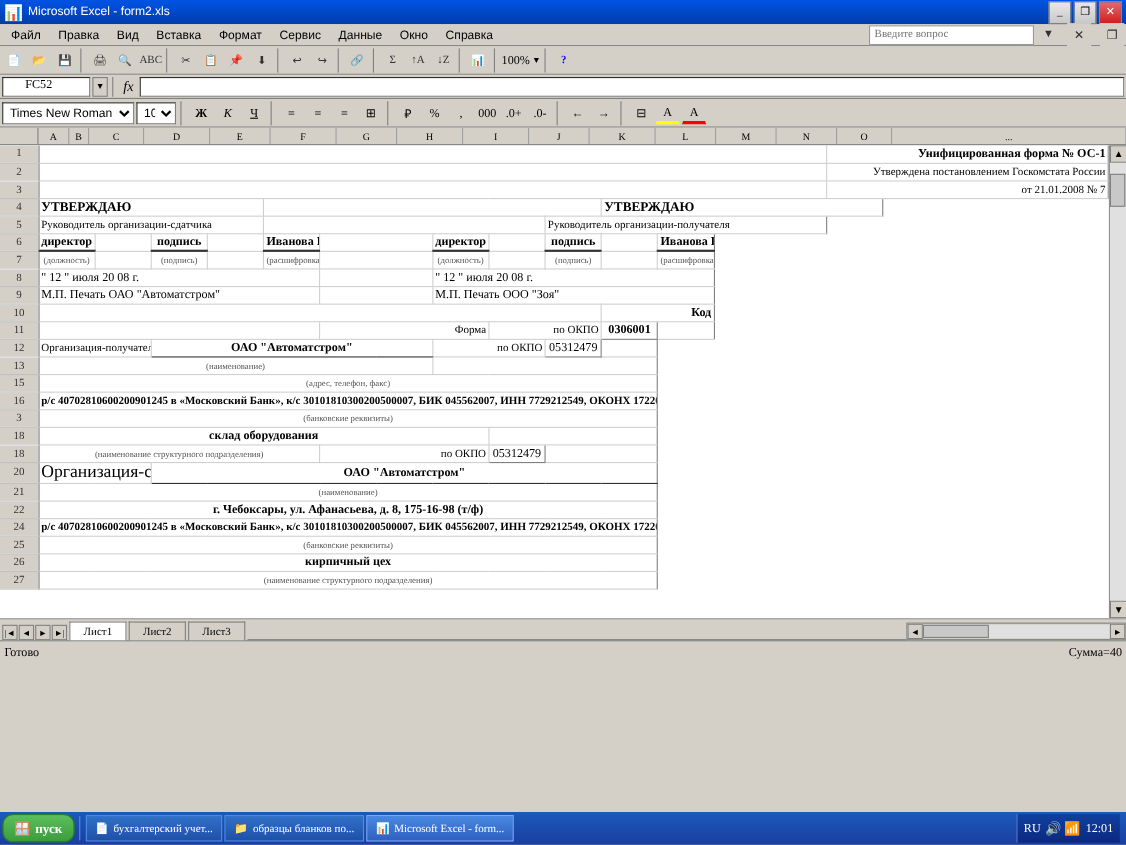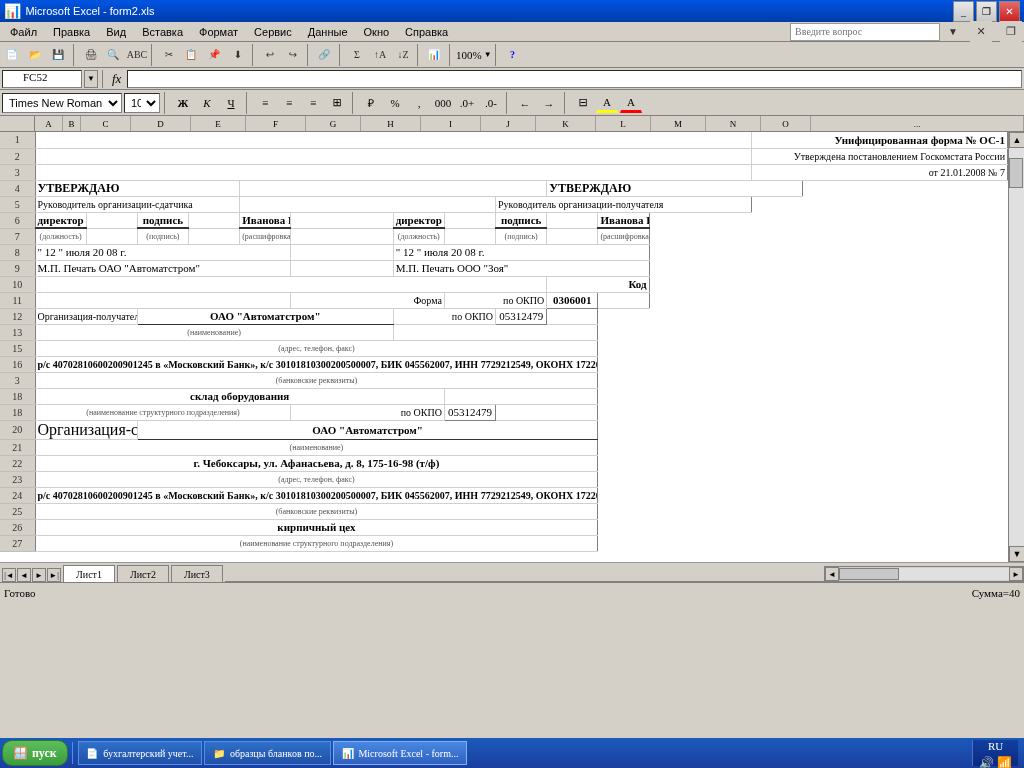--- a/index.html
+++ b/index.html
@@ -219,21 +219,20 @@
       padding-right: 4px;
     }
     .system-tray {
       background: linear-gradient(to bottom, #1040a0, #0c2880);
       height: 26px;
       display: flex;
       align-items: center;
       padding: 0 6px;
       gap: 4px;
       border-left: 1px solid #5070c0;
-      flex-direction: column;
     }
     .clock { color: white; font-size: 11px; }
     .scroll-btn { width: 16px; height: 16px; background: #d4d0c8; border: 1px solid #808080; display: flex; align-items: center; justify-content: center; font-size: 9px; cursor: pointer; }
   </style>
 </head>
 <body>
 
 <div class="title-bar">
   <span style="font-size:14px; margin-right:4px;">📊</span>
   <span style="flex:1;">Microsoft Excel - form2.xls</span>
@@ -507,24 +506,20 @@
       <tr>
         <td class="row-num">21</td>
         <td colspan="11" style="text-align:center; font-size:8px; color:#555; border-right:1px solid #808080;">(наименование)</td>
       </tr>
 
       <tr>
         <td class="row-num">22</td>
         <td colspan="11" style="text-align:center; font-weight:bold; border-right:1px solid #808080;">г. Чебоксары, ул. Афанасьева, д. 8, 175-16-98 (т/ф)</td>
       </tr>
 
-      <tr>
-        <td class="row-num">23</td>
-        <td colspan="11" style="text-align:center; font-size:8px; color:#555; border-right:1px solid #808080;">(адрес, телефон, факс)</td>
-      </tr>
 
       <tr>
         <td class="row-num">24</td>
         <td colspan="11" style="text-align:center; font-weight:bold; font-size:10px; border-right:1px solid #808080;">р/с 40702810600200901245 в «Московский Банк», к/с 30101810300200500007, БИК 045562007, ИНН 7729212549, ОКОНХ 17220, ОКПО 05312479</td>
       </tr>
 
       <tr>
         <td class="row-num">25</td>
         <td colspan="11" style="text-align:center; font-size:8px; color:#555; border-right:1px solid #808080;">(банковские реквизиты)</td>
       </tr>

